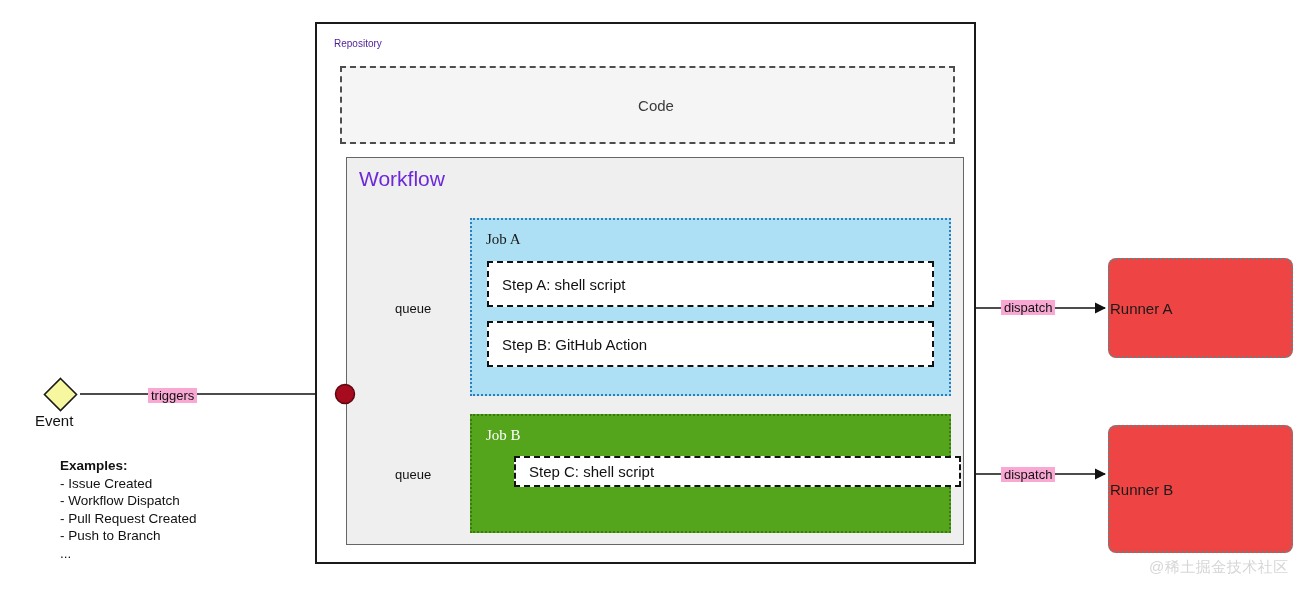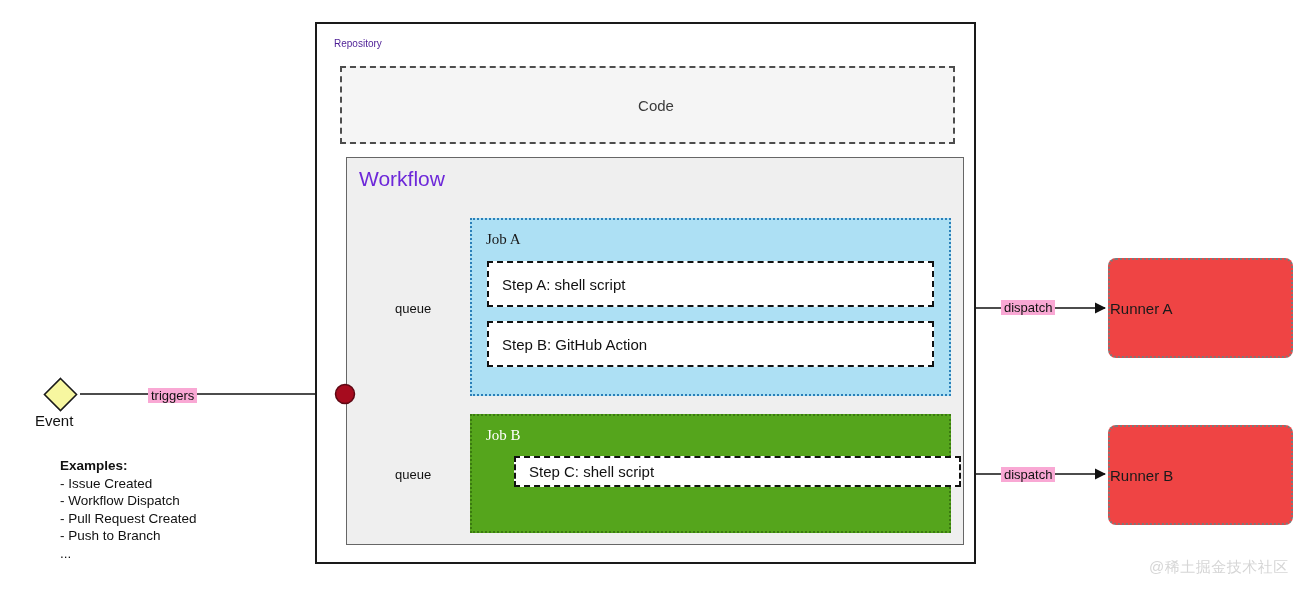--- a/index.html
+++ b/index.html
@@ -124,21 +124,21 @@
     border-radius: 8px;
     display: flex;
     align-items: center;
     justify-content: flex-start;
   }
   .runner-label {
     font-size: 15px;
     color: #1a1a1a;
   }
   .runner-a { left: 1108px; top: 258px; width: 185px; height: 100px; }
-  .runner-b { left: 1108px; top: 425px; width: 185px; height: 100px; }
+  .runner-b { left: 1108px; top: 425px; width: 185px; height: 128px; }
 
   
   .event-diamond {
     position: absolute;
     left: 43px; top: 377px;
     width: 35px; height: 35px;
   }
   .event-label {
     position: absolute;
     left: 35px; top: 412px;

